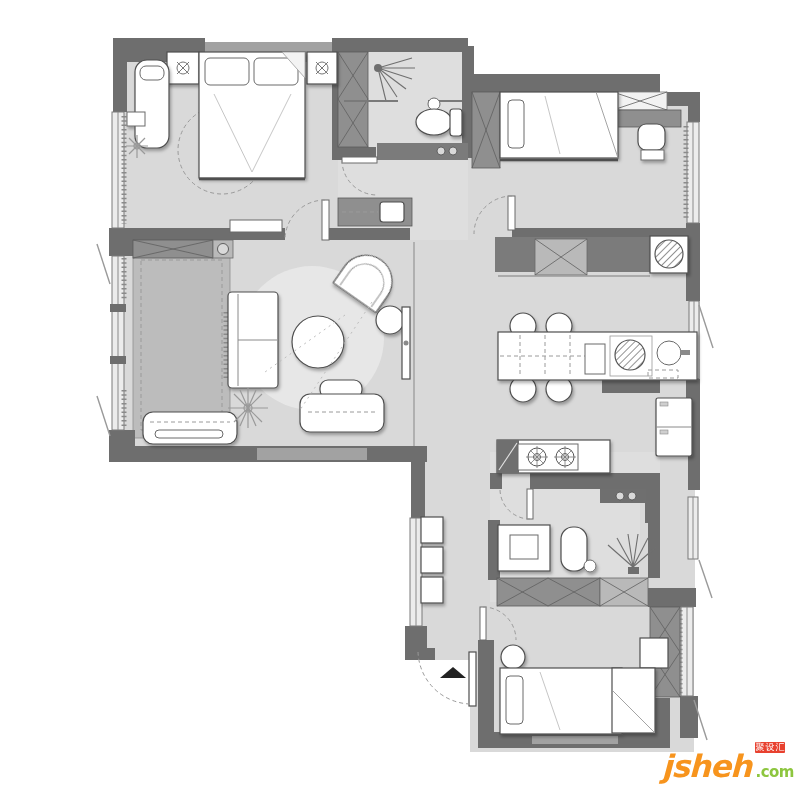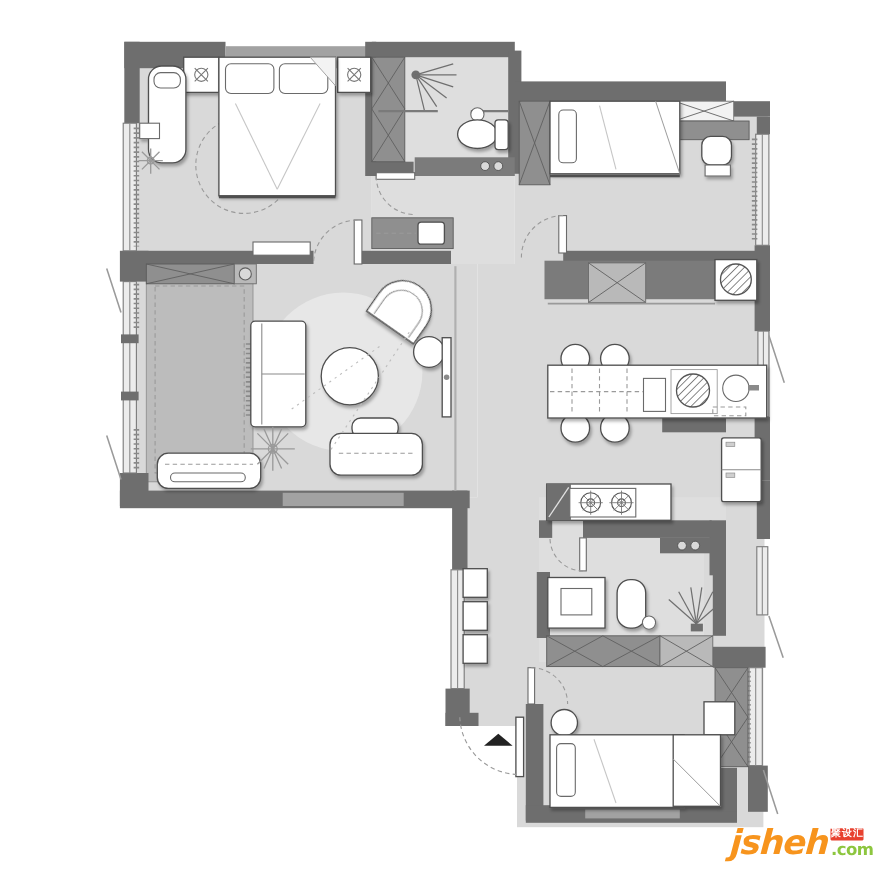--- a/index.html
+++ b/index.html
@@ -4,23 +4,23 @@
 <style>
   html,body{margin:0;padding:0;background:#ffffff;}
   .stage{position:relative;width:800px;height:790px;background:#fff;overflow:hidden;
          font-family:"DejaVu Sans", sans-serif;}
   svg{position:absolute;left:0;top:0;}
   .wm{position:absolute;right:6px;bottom:8px;display:flex;align-items:flex-end;
       line-height:1;user-select:none;}
   .wm-brand{font-size:31px;font-weight:700;color:#f7941d;letter-spacing:-1px;
             font-style:italic;transform:skewX(-4deg);}
   .wm-col{display:flex;flex-direction:column;align-items:flex-start;margin-left:2px;margin-bottom:2px;}
-  .wm-badge{background:#e8412f;color:#fff;font-size:9px;font-weight:700;
+  .wm-badge{background:#e8412f;color:#fff;font-size:9px;font-weight:400;
             padding:1px 0;letter-spacing:1px;border-radius:1px;}
-  .wm-tld{font-size:15px;font-weight:700;color:#8dc63f;margin-top:1px;letter-spacing:-0.5px;}
+  .wm-tld{font-size:15px;font-weight:700;color:#8dc63f;margin-top:12px;letter-spacing:-0.5px;}
   .furn{fill:#ffffff;stroke:#4f4f4f;stroke-width:1.2;}
   .furn2{fill:#ffffff;stroke:#6a6a6a;stroke-width:1;}
   .wall{fill:#6e6e6e;}
   .wallmed{fill:#a2a2a2;}
   .cab{fill:#8f8f8f;stroke:#5a5a5a;stroke-width:0.8;}
   .cabL{fill:#b9b9b9;stroke:#6a6a6a;stroke-width:0.8;}
   .xline{stroke:#5f5f5f;stroke-width:0.8;fill:none;}
   .win{fill:#ececec;stroke:#7a7a7a;stroke-width:1;}
   .winline{stroke:#8a8a8a;stroke-width:1;}
   .dashArc{fill:none;stroke:#9a9a9a;stroke-width:1;stroke-dasharray:4 3;}

